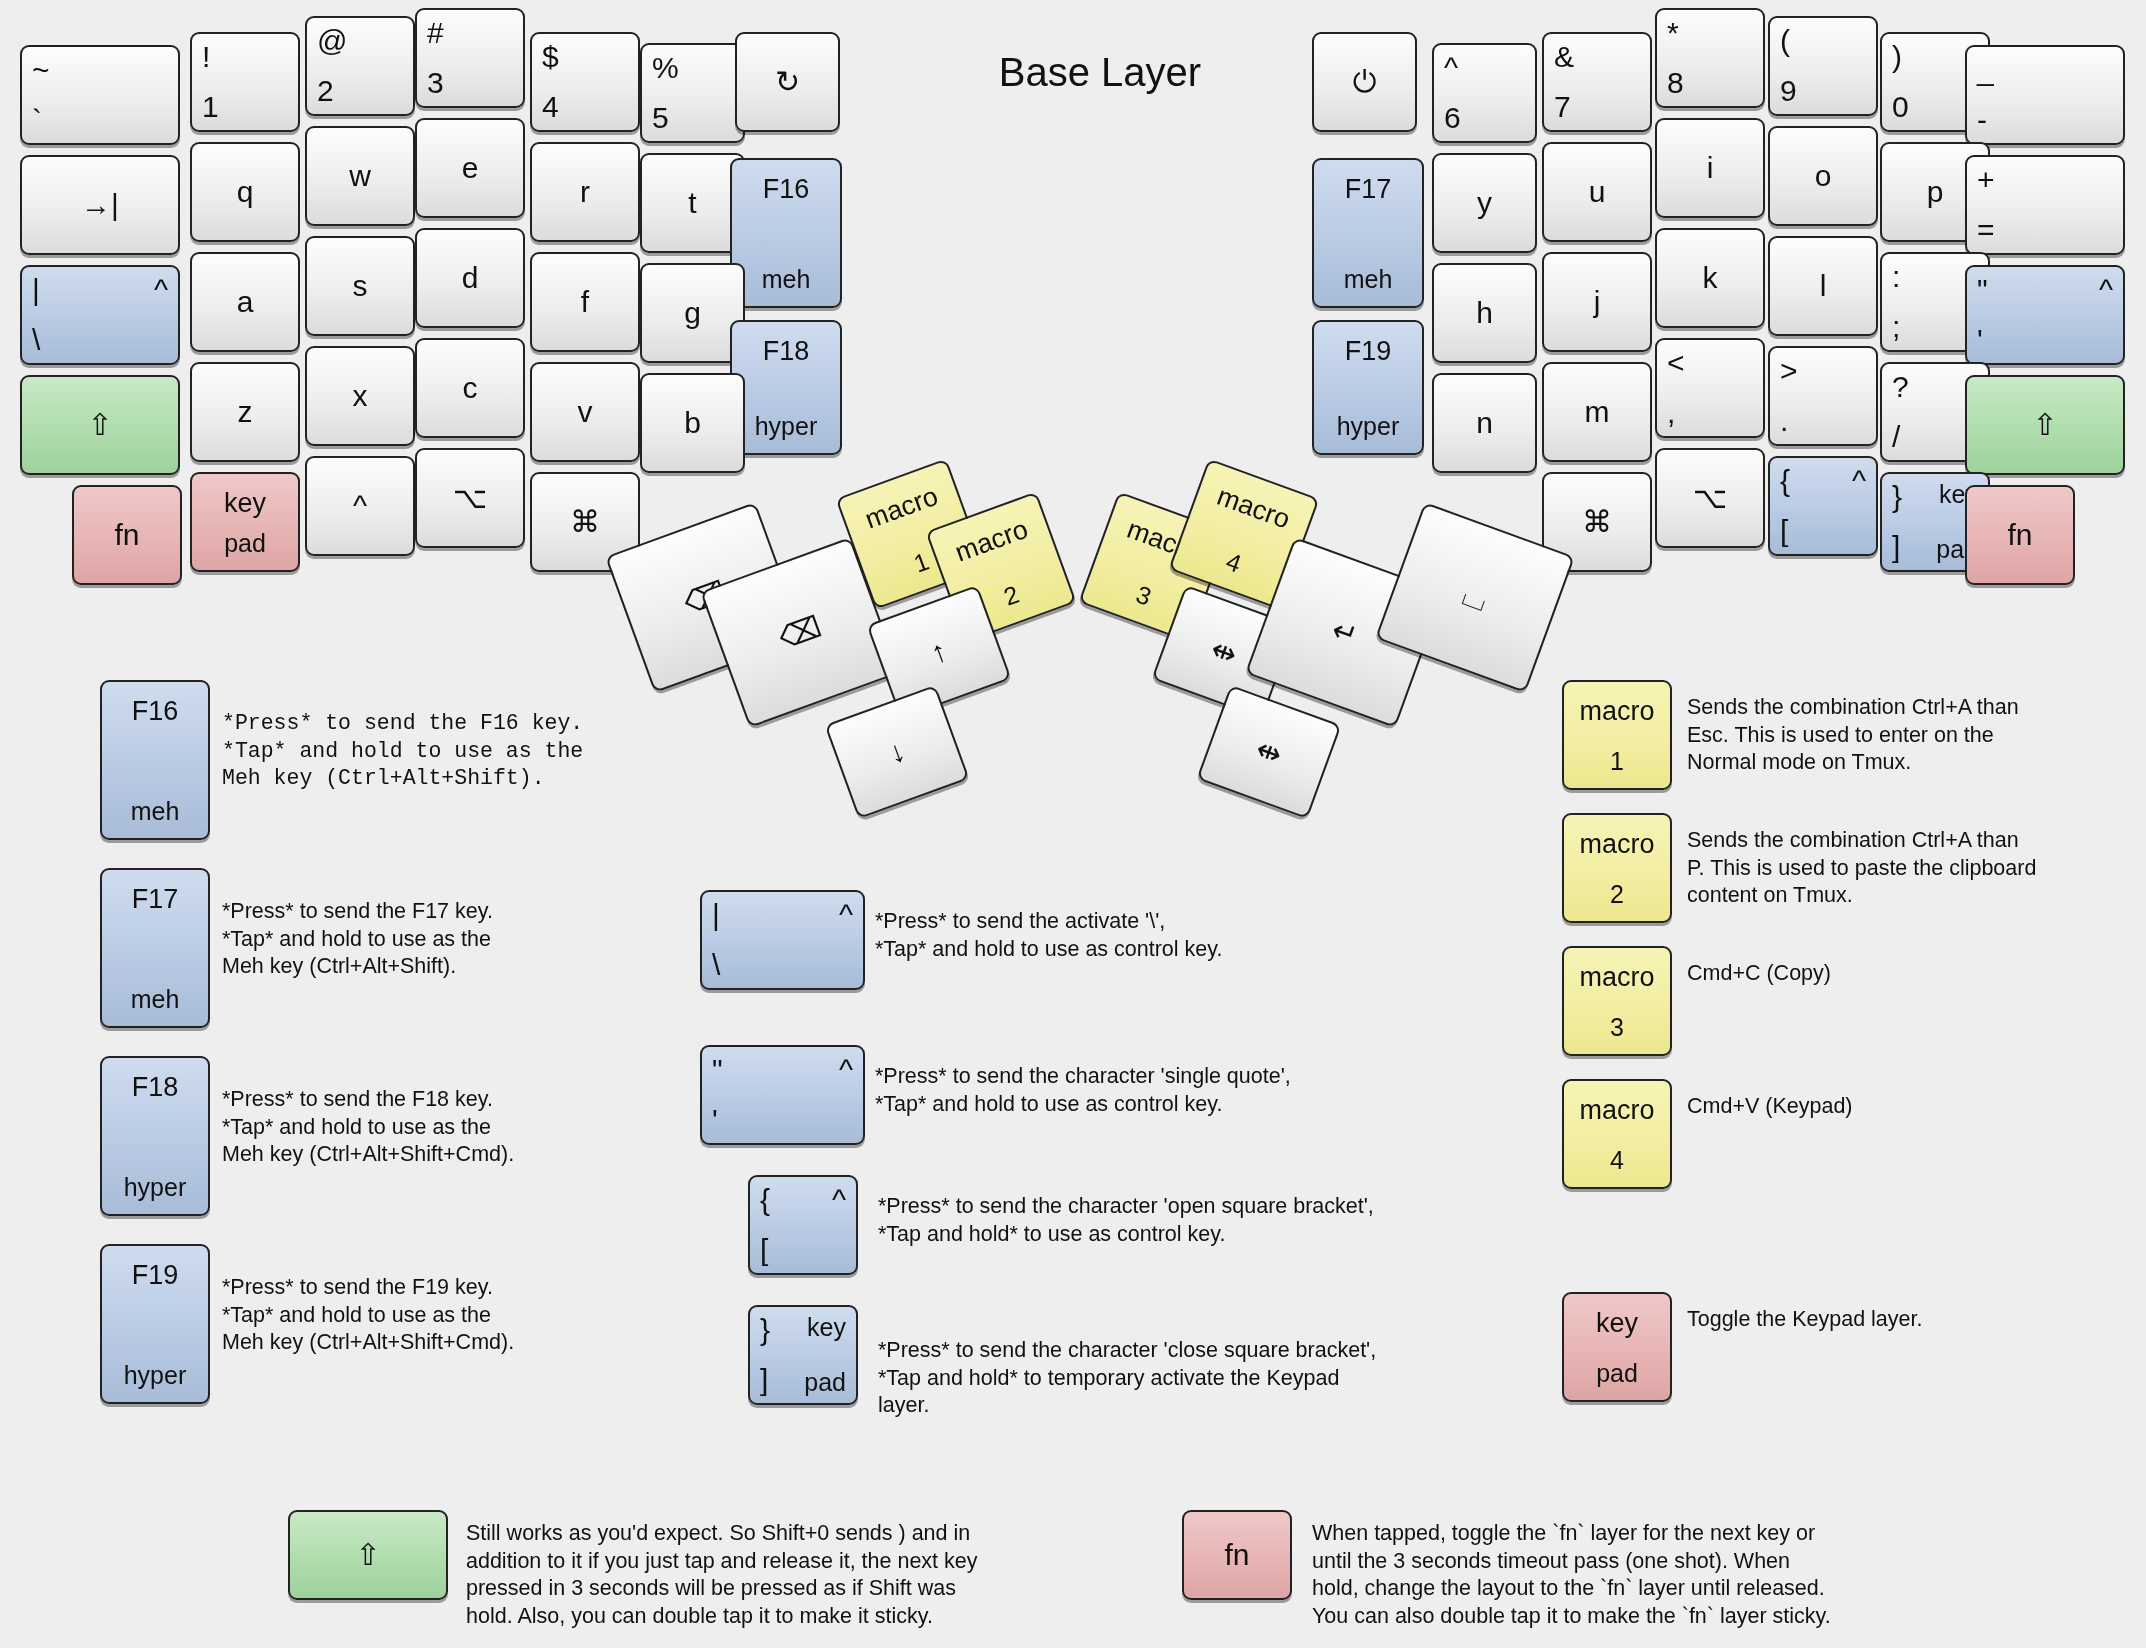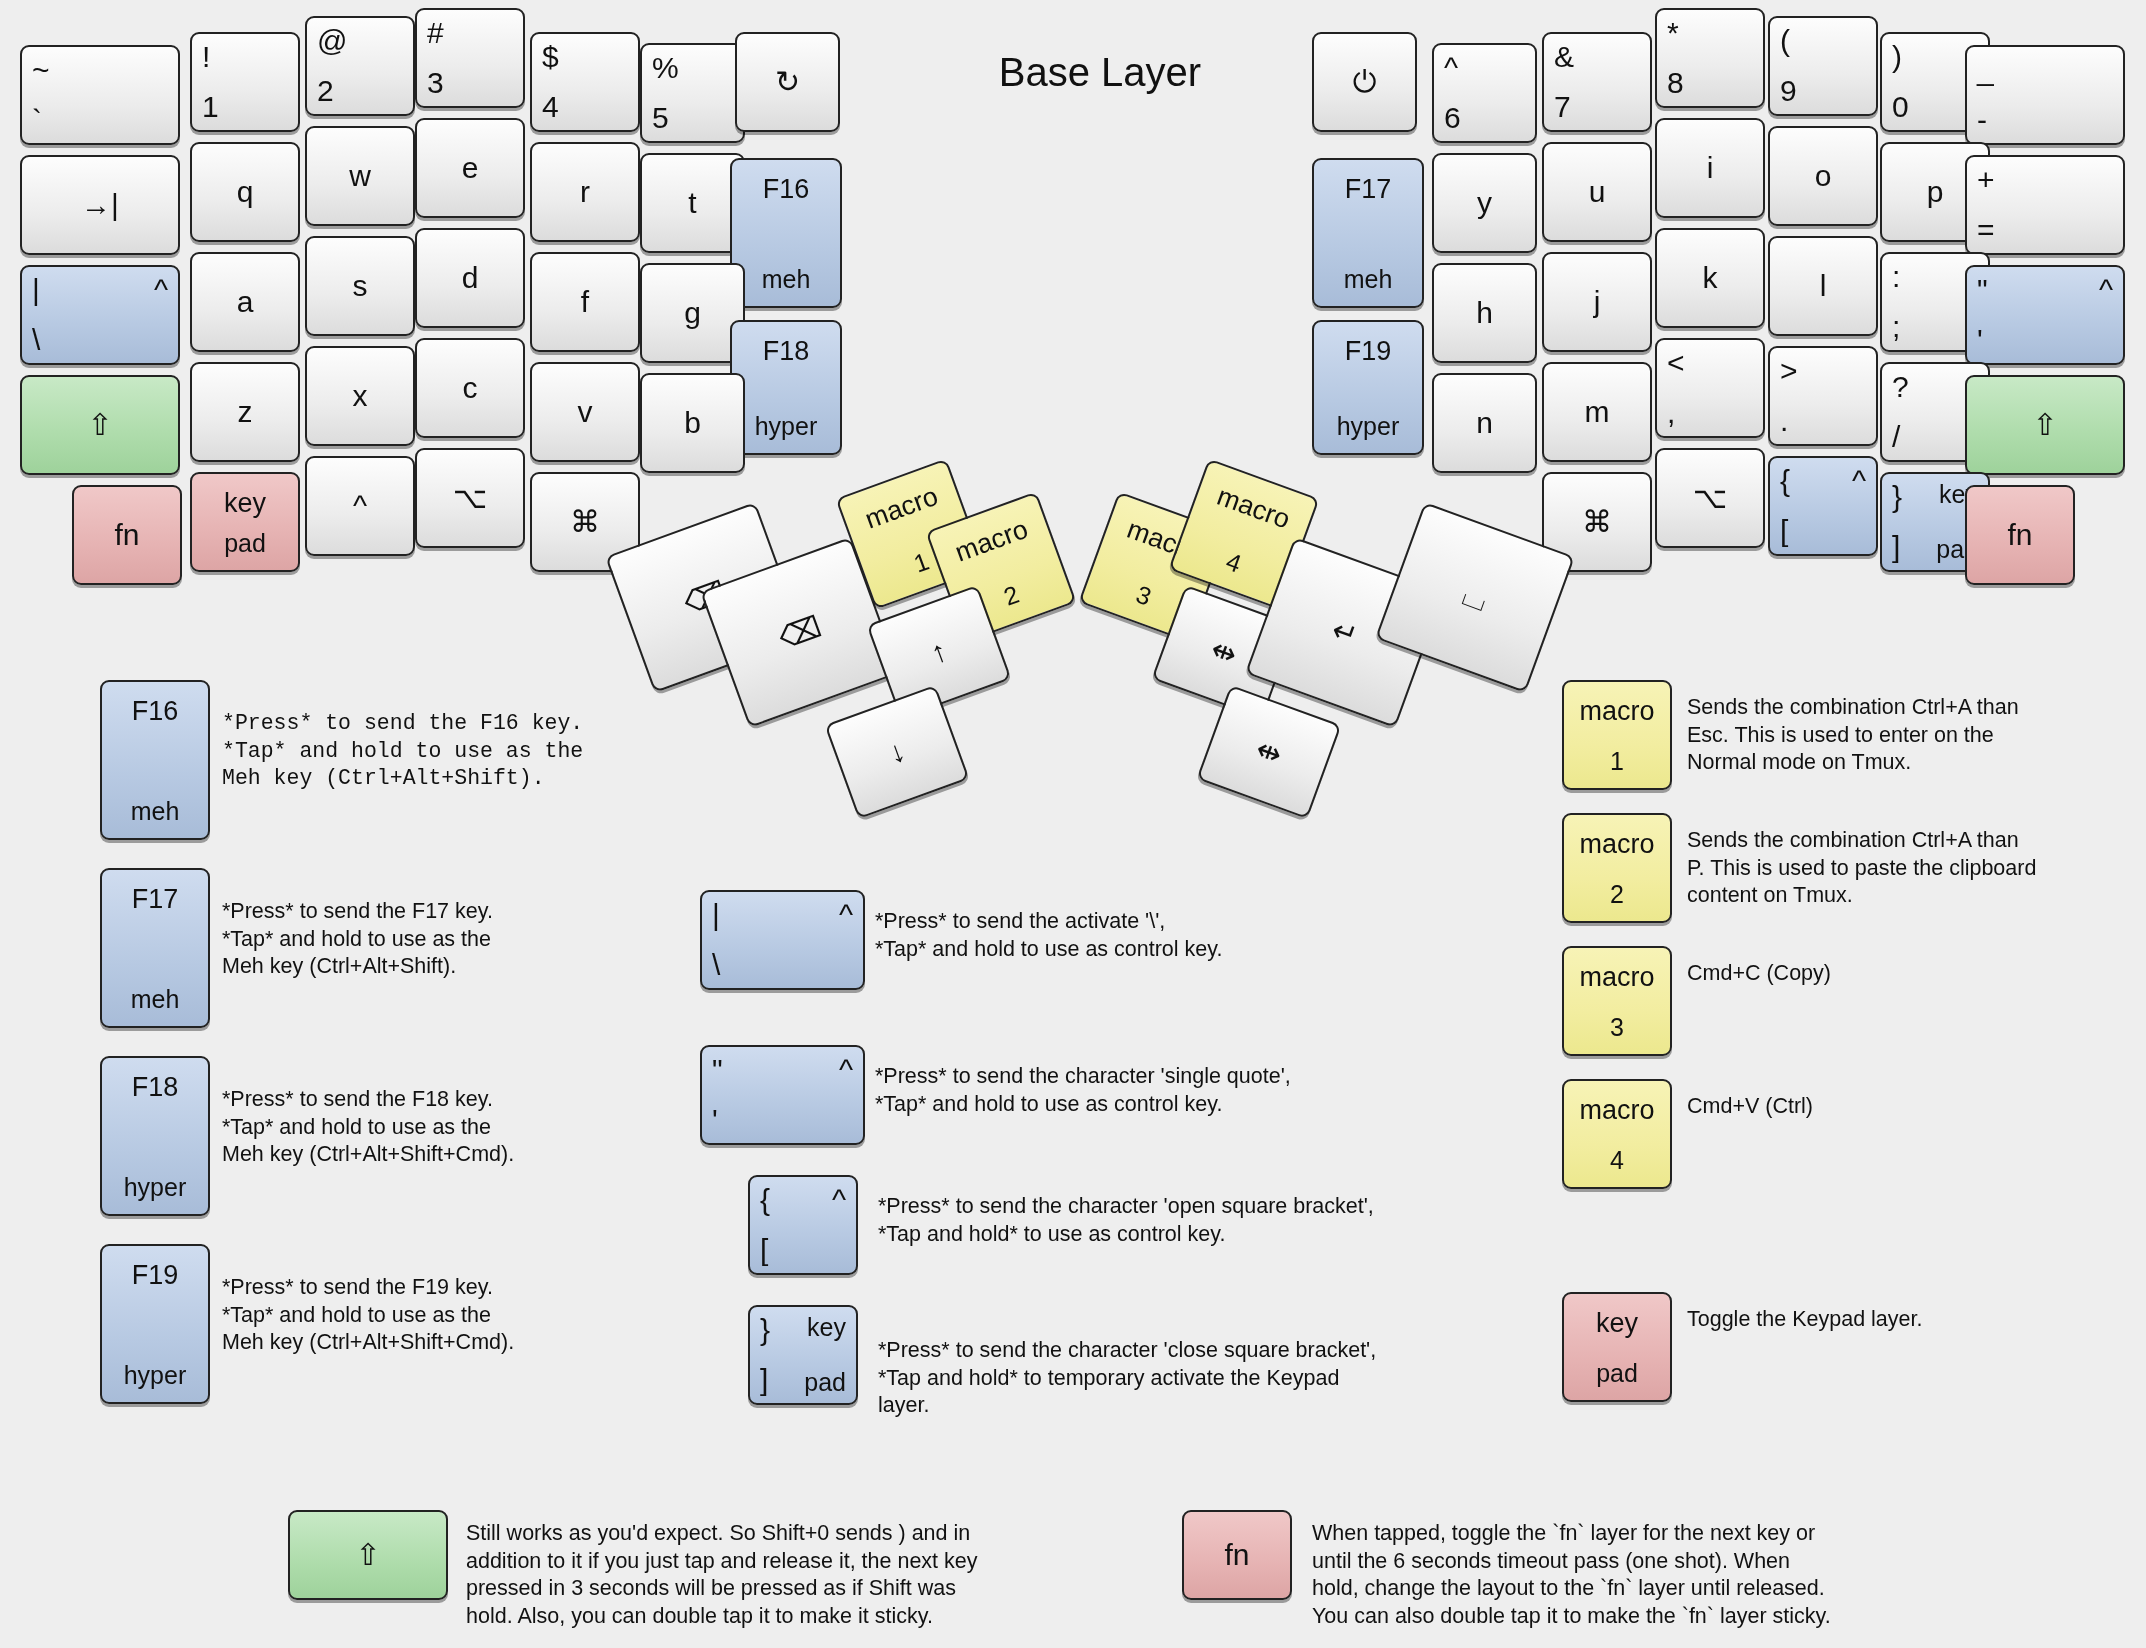--- a/index.html
+++ b/index.html
@@ -401,35 +401,35 @@
 content on Tmux.</div>
     <div class="key yellow" style="width: 110px; height: 110px; left: 1562px; top: 946px;">
       <span class="lbl ctrtop" style="font-size:27px;">macro</span>
       <span class="lbl ctrbot">3</span>
     </div>
     <div class="legend-text" style="left: 1687px; top: 960px; width: 420px;">Cmd+C (Copy)</div>
     <div class="key yellow" style="width: 110px; height: 110px; left: 1562px; top: 1079px;">
       <span class="lbl ctrtop" style="font-size:27px;">macro</span>
       <span class="lbl ctrbot">4</span>
     </div>
-    <div class="legend-text" style="left: 1687px; top: 1093px; width: 420px;">Cmd+V (Ctrl)</div>
+    <div class="legend-text" style="left: 1687px; top: 1093px; width: 420px;">Cmd+V (Keypad)</div>
     <div class="key red" style="width: 110px; height: 110px; left: 1562px; top: 1292px;">
       <span class="lbl ctrtop" style="font-size:27px;">key</span>
       <span class="lbl ctrbot">pad</span>
     </div>
     <div class="legend-text" style="left: 1687px; top: 1306px; width: 420px;">Toggle the Keypad layer.</div>
   </div>
 <div id="legend-bottom">
     <div class="key green" style="width: 160px; height: 90px; left: 288px; top: 1510px;">
       <span class="lbl ctr">⇧</span>
     </div>
     <div class="legend-text" style="left: 466px; top: 1520px; width: 620px;">Still works as you'd expect. So Shift+0 sends ) and in
 addition to it if you just tap and release it, the next key
 pressed in 3 seconds will be pressed as if Shift was
 hold. Also, you can double tap it to make it sticky.</div>
     <div class="key red" style="width: 110px; height: 90px; left: 1182px; top: 1510px;">
       <span class="lbl ctr">fn</span>
     </div>
     <div class="legend-text" style="left: 1312px; top: 1520px; width: 620px;">When tapped, toggle the `fn` layer for the next key or
-until the 6 seconds timeout pass (one shot). When
+until the 3 seconds timeout pass (one shot). When
 hold, change the layout to the `fn` layer until released.
 You can also double tap it to make the `fn` layer sticky.</div>
   </div>
 
 </body></html>

